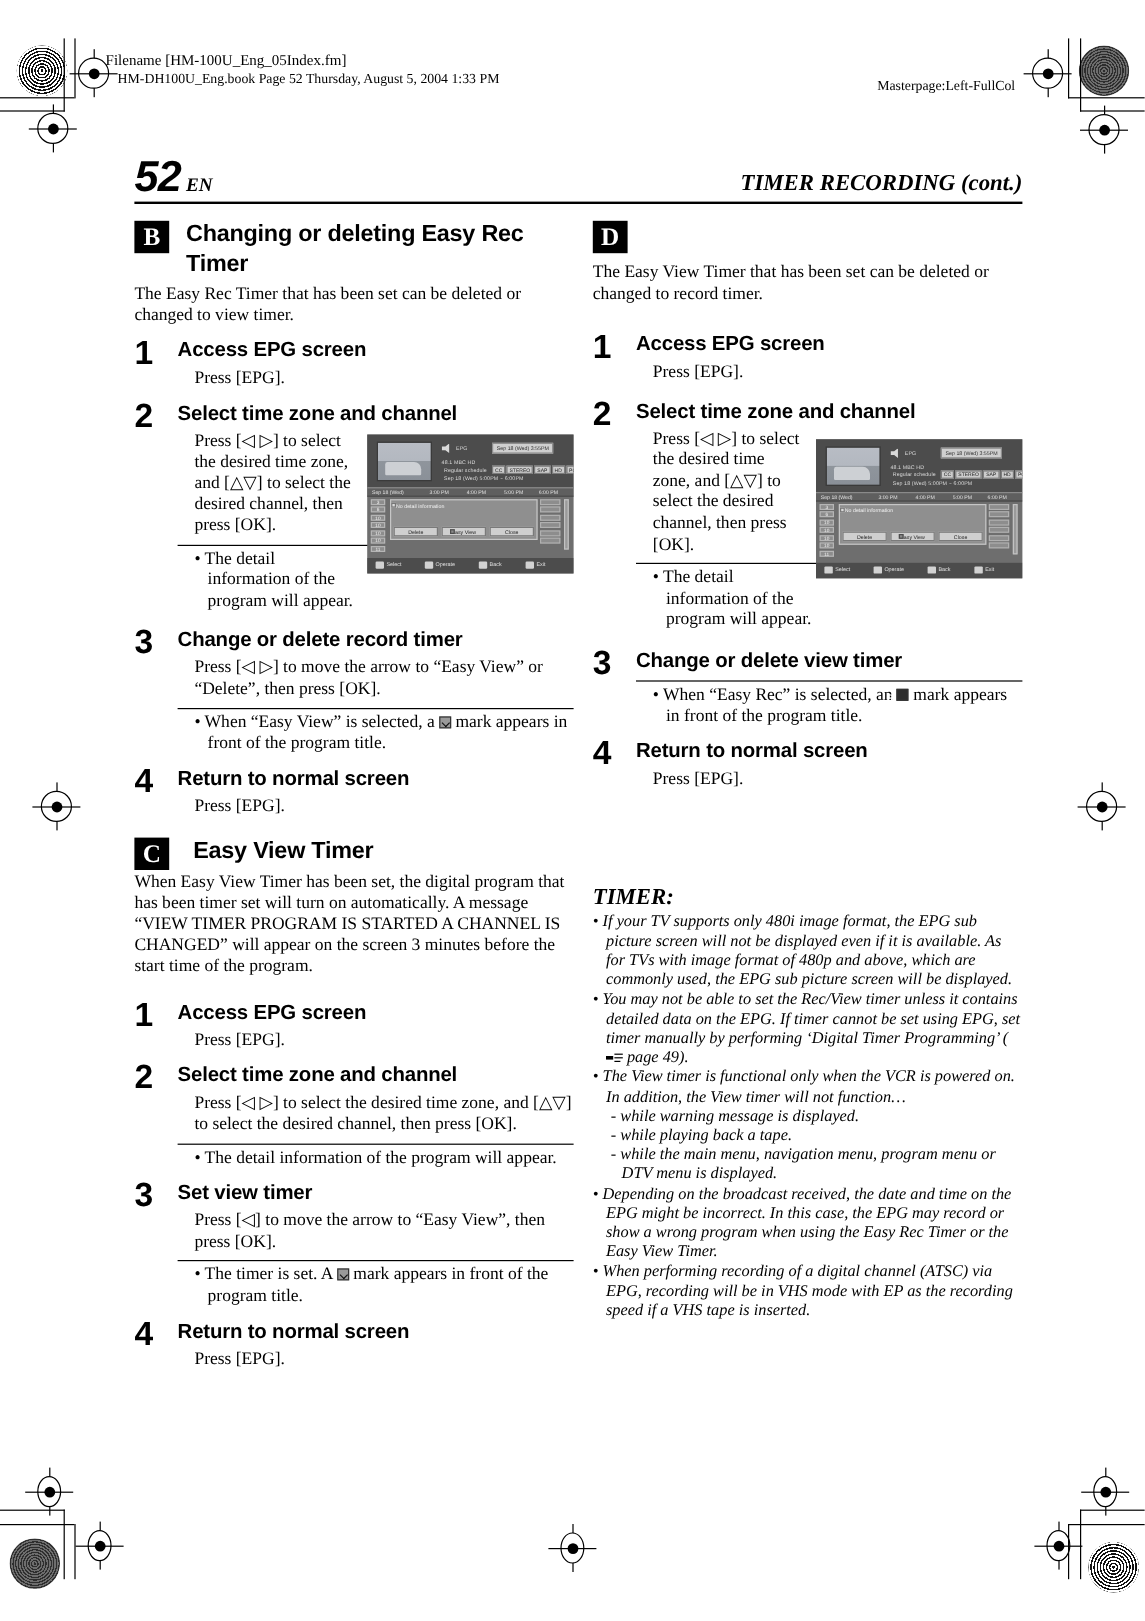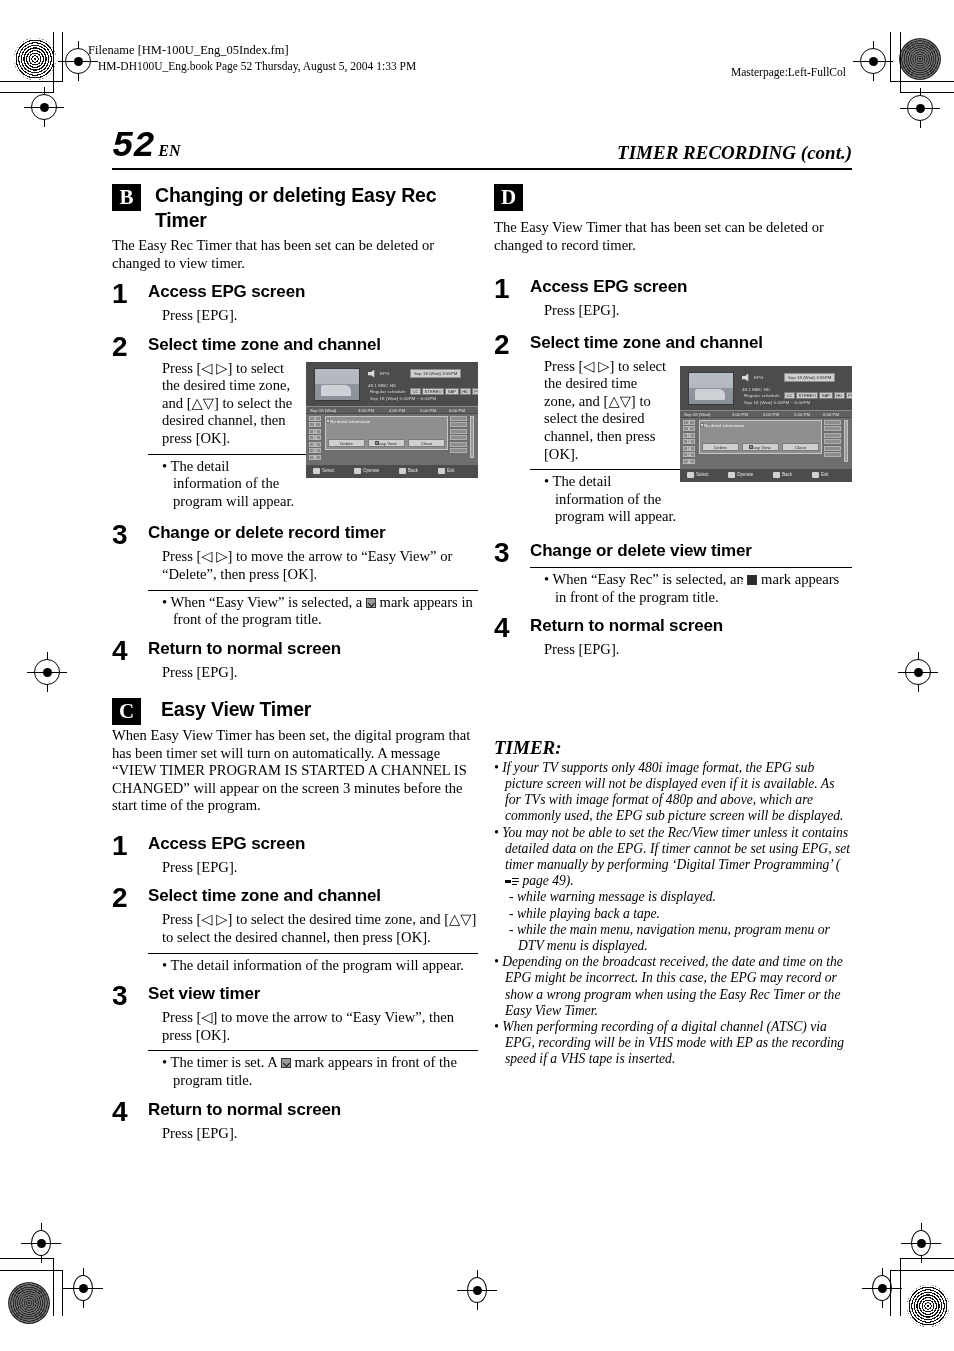--- a/index.html
+++ b/index.html
@@ -67,21 +67,21 @@
     font-size: 11.5px; white-space: nowrap;
   }
 
   
   .content { position: absolute; left: 0; top: 0; width: 954px; height: 1351px; }
 
   .page-head {
     position: absolute; left: 112px; top: 130px; width: 740px;
   }
   .page-head .pg-no {
-    font-family: Liberation Mono, monospace;
+    font-family: Liberation Sans, sans-serif;
     font-weight: bold; font-style: italic;
     font-size: 36px; line-height: 34px;
     display: inline-block; letter-spacing: -0.5px;
   }
   .page-head .pg-en {
     font-family: "Liberation Serif", serif;
     font-weight: bold; font-style: italic;
     font-size: 16px; display: inline-block; margin-left: 4px;
   }
   .page-head .pg-title {
@@ -617,20 +617,21 @@
           <div class="step-title">Return to normal screen</div>
           <div class="step-detail indent">Press [EPG].</div>
         </div>
       </div>
     </div>
 
     <div style="margin-top:78px;">
       <div class="notes-title">TIMER:</div>
       <div class="note-item">• If your TV supports only 480i image format, the EPG sub picture screen will not be displayed even if it is available. As for TVs with image format of 480p and above, which are commonly used, the EPG sub picture screen will be displayed.</div>
       <div class="note-item"><span>• You may not be able to set the Rec/View timer unless it contains detailed data on the EPG. If timer cannot be set using EPG, set timer manually by performing ‘Digital Timer Programming’ (</span><span class="hand-icon"></span><span>  page 49).</span></div>
+      <div class="note-item">• The View timer is functional only when the VCR is powered on. In addition, the View timer will not function…</div>
       <div class="note-sub">- while warning message is displayed.</div>
       <div class="note-sub">- while playing back a tape.</div>
       <div class="note-sub">- while the main menu, navigation menu, program menu or DTV menu is displayed.</div>
       <div class="note-item">• Depending on the broadcast received, the date and time on the EPG might be incorrect. In this case, the EPG may record or show a wrong program when using the Easy Rec Timer or the Easy View Timer.</div>
       <div class="note-item">• When performing recording of a digital channel (ATSC) via EPG, recording will be in VHS mode with EP as the recording speed if a VHS tape is inserted.</div>
     </div>
   </div>
 </div>
 
 </body></html>

